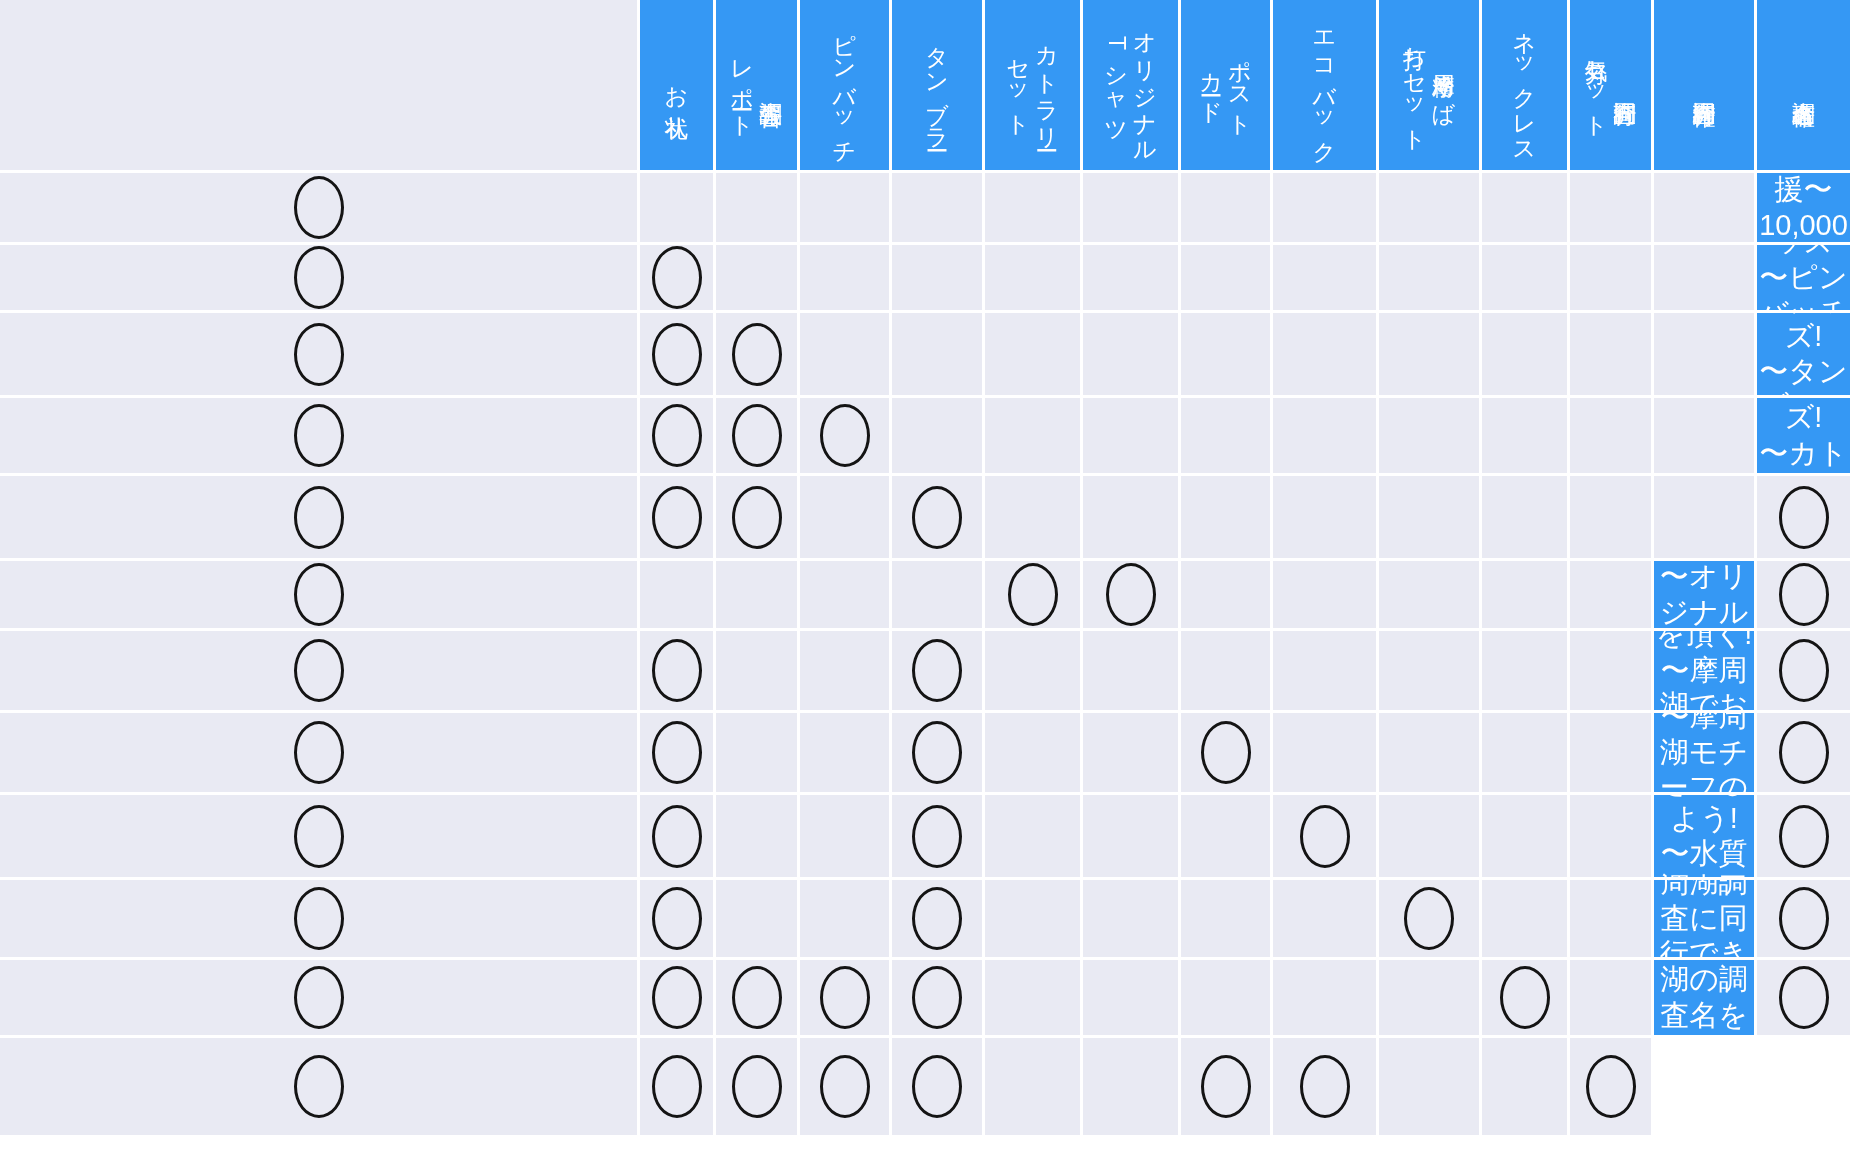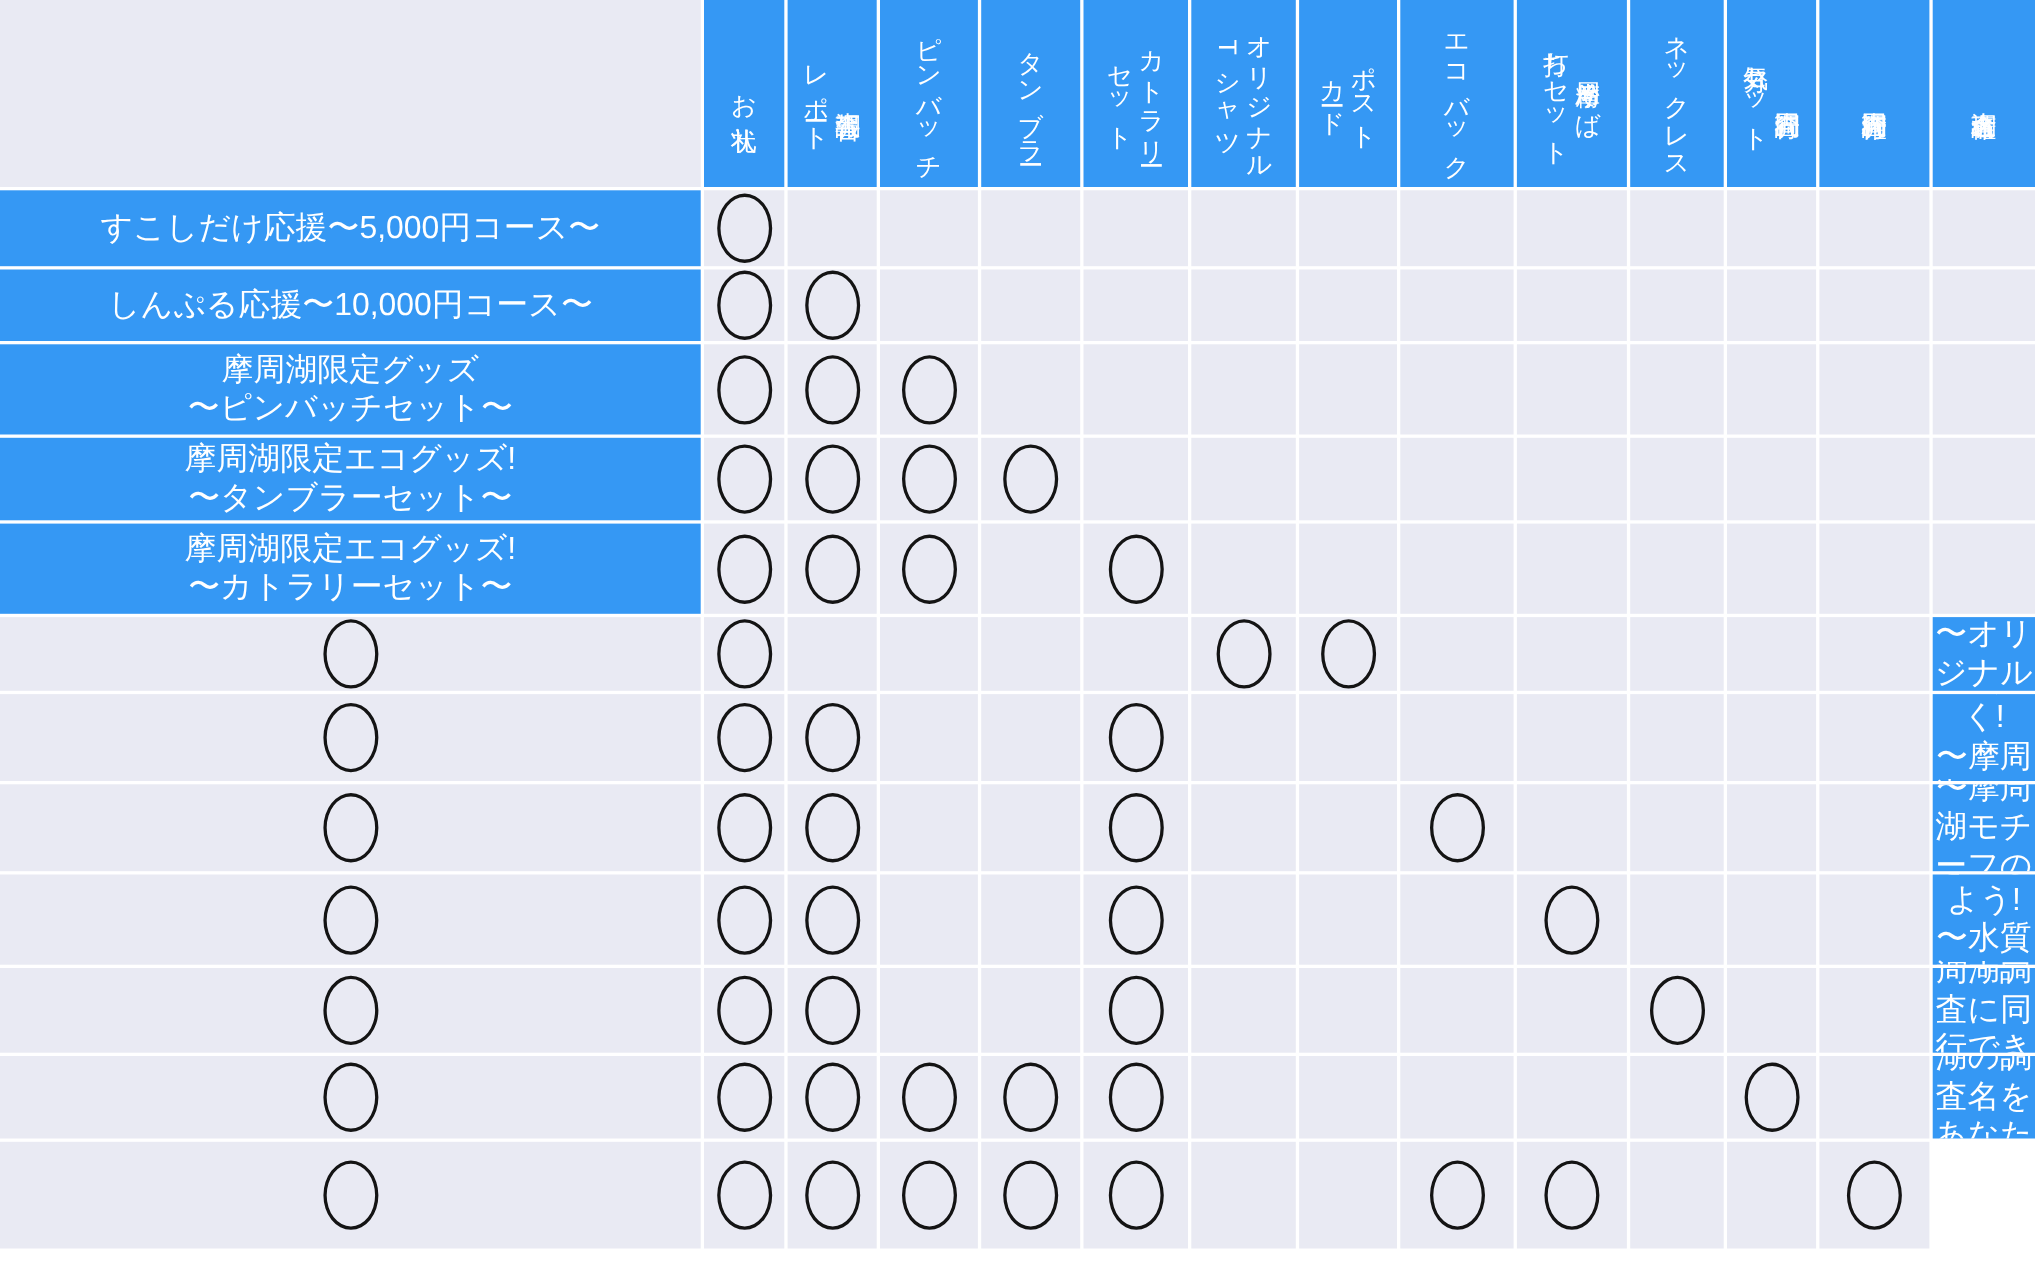--- a/index.html
+++ b/index.html
@@ -95,21 +95,20 @@
     <div class="cell colhead">
       <span>調査同行
 気分セット</span>
     </div>
     <div class="cell colhead">
       <span>調査同行権</span>
     </div>
     <div class="cell colhead">
       <span>調査命名権</span>
     </div>
-    <div class="cell rowlabel">すこしだけ応援〜5,000円コース〜</div>
     <div class="cell datacell">
       <div class="mark"></div>
     </div>
     <div class="cell datacell"></div>
     <div class="cell datacell"></div>
     <div class="cell datacell"></div>
     <div class="cell datacell"></div>
     <div class="cell datacell"></div>
     <div class="cell datacell"></div>
     <div class="cell datacell"></div>

